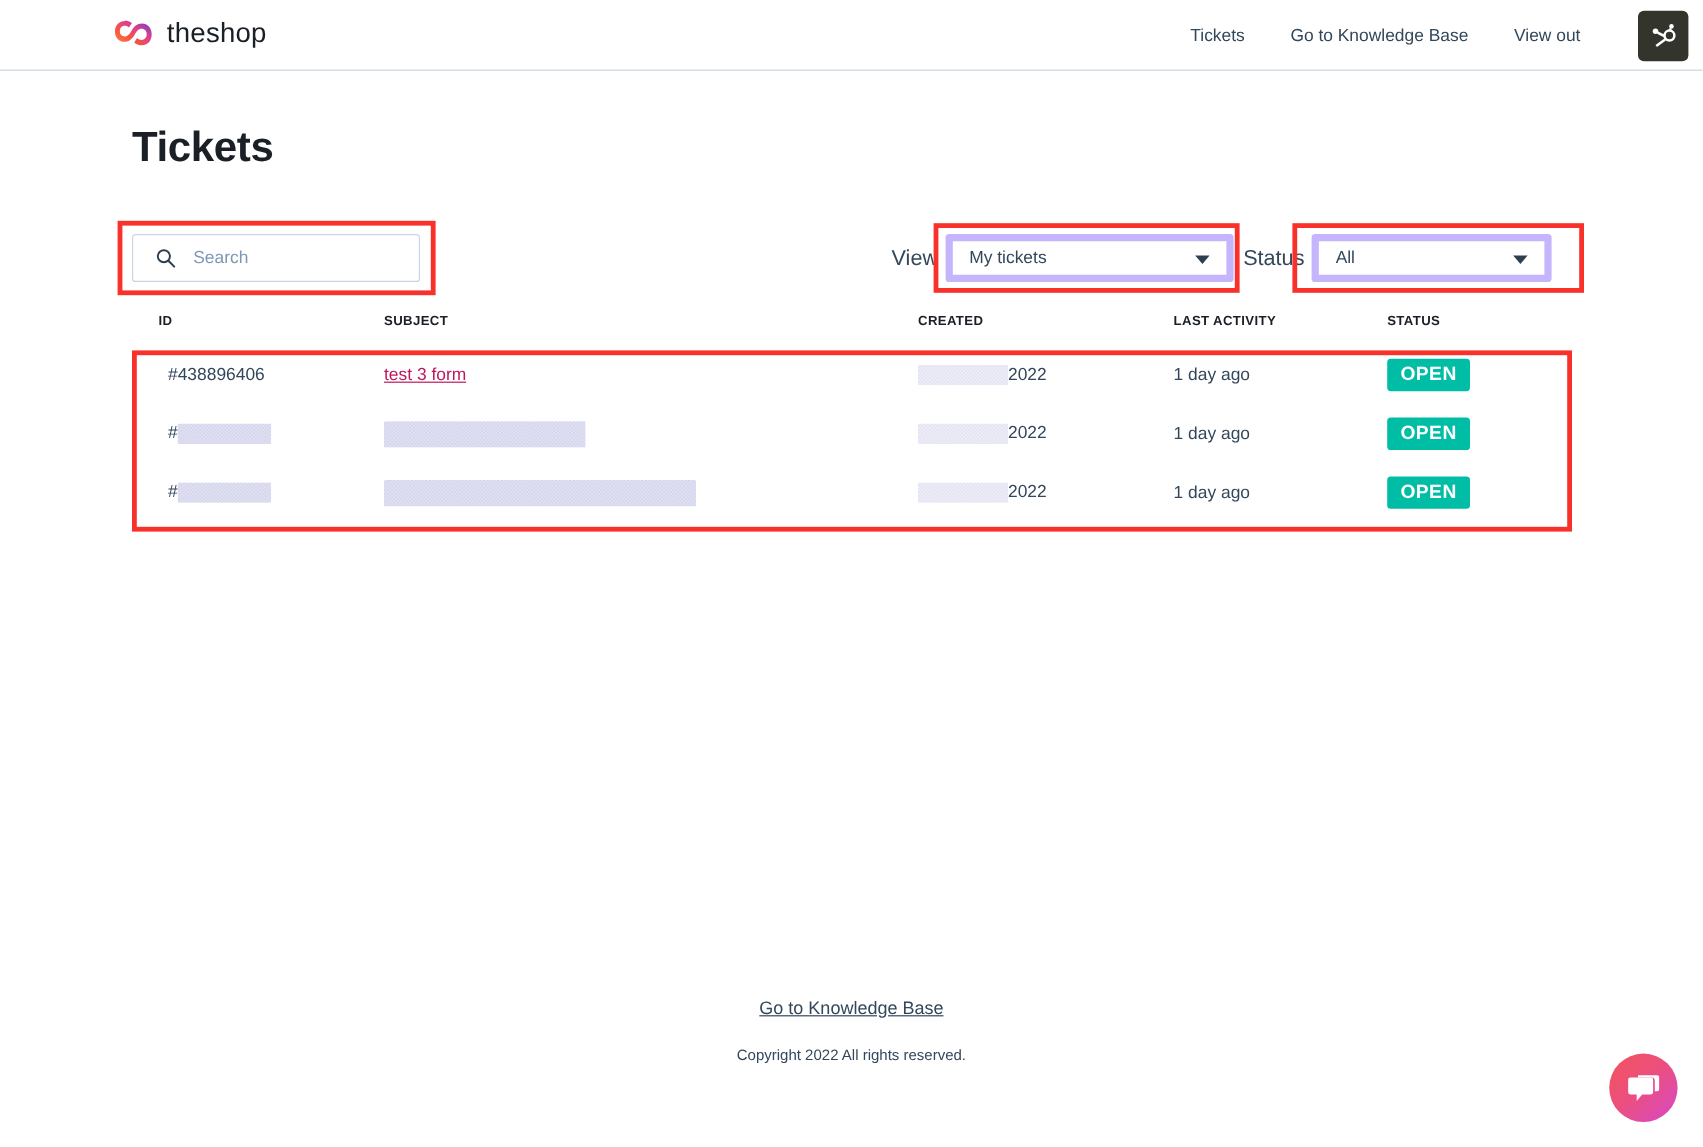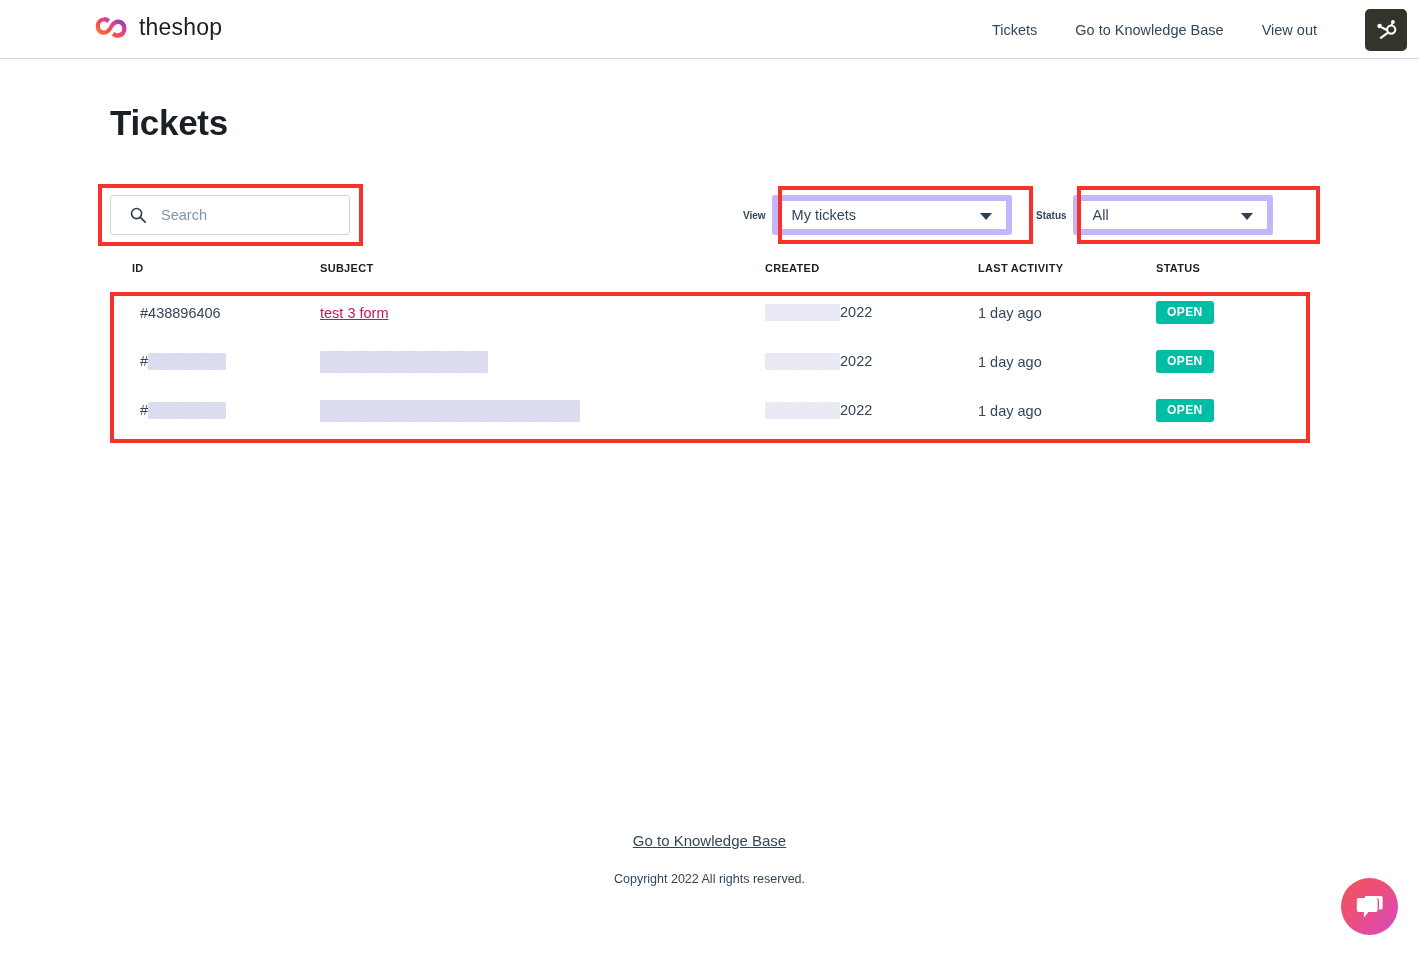--- a/index.html
+++ b/index.html
@@ -84,21 +84,21 @@
     border: none; outline: none; background: transparent;
     font-family: Liberation Sans, sans-serif;
     font-size: 14.5px;
     color: #33475b;
     width: 160px;
   }
   .search-input::placeholder { color: #7c98b6; }
 
   .filter-group { position: absolute; display: flex; align-items: center; }
   .filter-label {
-    font-size: 10px; font-weight: 700; color: #33475b;
+    font-size: 18px; font-weight: 400; color: #33475b;
     white-space: nowrap;
   }
   .select-box {
     position: relative;
     border: 6px solid #c4b5fd;
     border-radius: 3px;
     background: #fff;
     height: 40px;
     display: flex; align-items: center;
     padding: 0 14px;
@@ -173,21 +173,21 @@
       linear-gradient(45deg, #e2e2f1 25%, transparent 25%, transparent 75%, #e2e2f1 75%),
       linear-gradient(45deg, #e2e2f1 25%, transparent 25%, transparent 75%, #e2e2f1 75%);
     background-size: 3px 3px;
     background-position: 0 0, 1.5px 1.5px;
   }
 
   .badge-open {
     display: inline-block;
     background: #00bda5;
     color: #ffffff;
-    font-size: 12px;
+    font-size: 16px;
     font-weight: 700;
     letter-spacing: .4px;
     padding: 5px 11px 5px 11px;
     border-radius: 3px;
     line-height: 1.1;
   }
 
   
   .site-footer {
     position: absolute;

